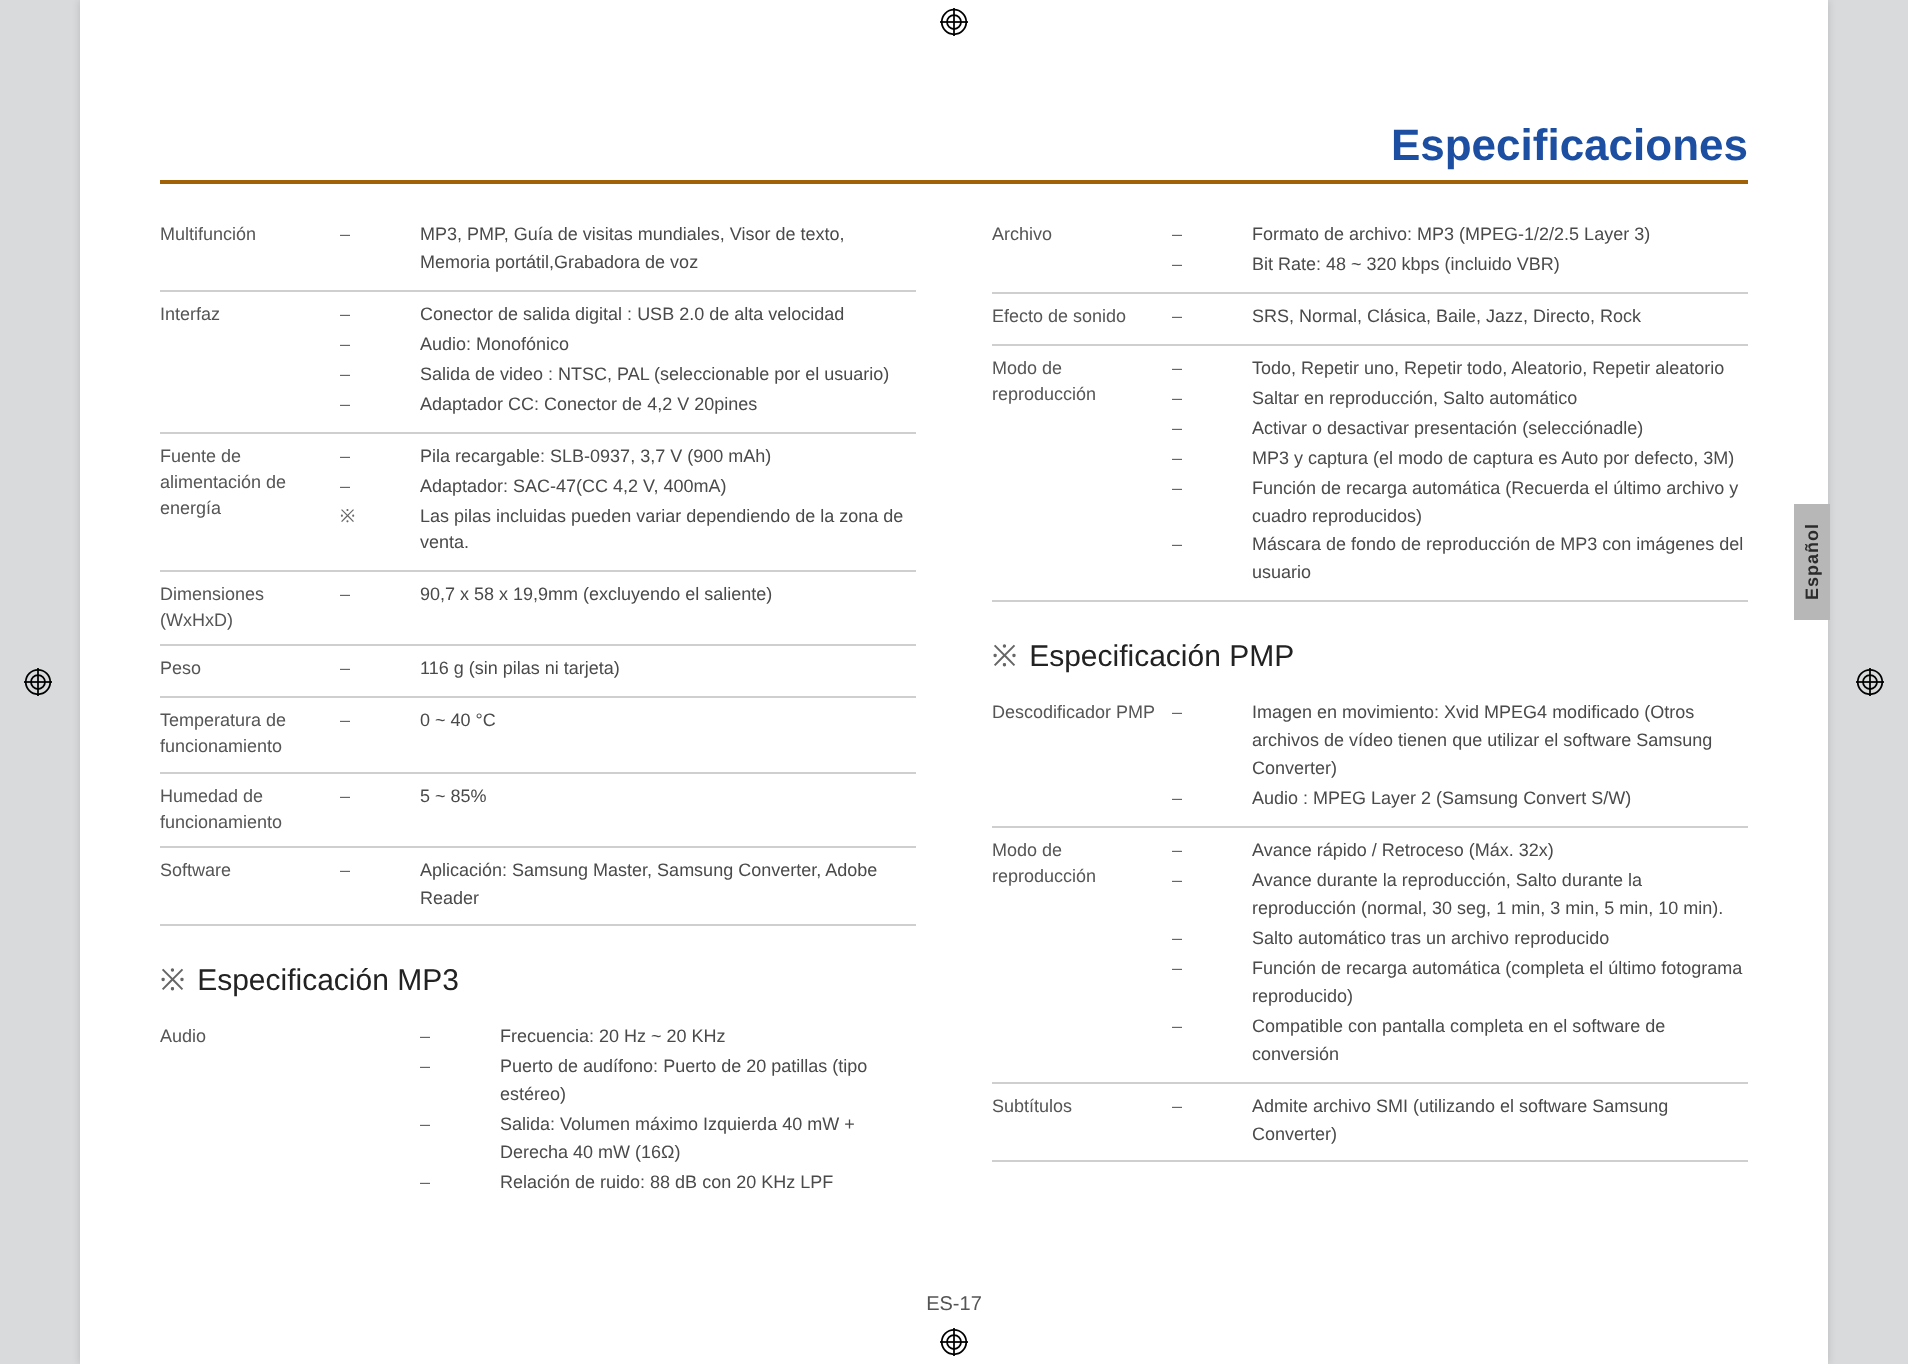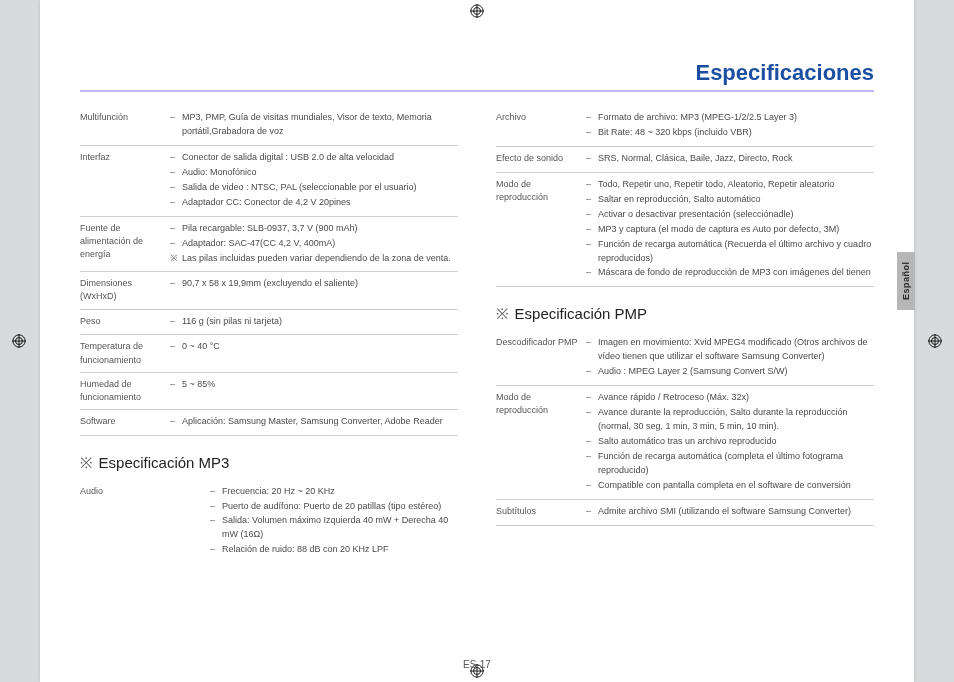--- a/index.html
+++ b/index.html
@@ -27,21 +27,21 @@
     left: 40px;
     top: 60px;
     right: 40px;
     bottom: 50px;
   }
   .title {
     font-size: 22px;
     font-weight: bold;
     color: #1c4fa2;
     text-align: right;
-    border-bottom: 2px solid #c4b5fd;
+    border-bottom: 2px solid #a16207;
     padding-bottom: 4px;
     margin-bottom: 14px;
   }
   .cols {
     display: flex;
     gap: 38px;
   }
   .col {
     flex: 1 1 0;
     min-width: 0;
@@ -73,20 +73,21 @@
   .dash {
     flex: 0 0 12px;
     color: #666;
   }
   .astmark {
     flex: 0 0 12px;
     color: #666;
   }
   .txt {
     flex: 1;
+    margin-left: 28px;
   }
   .section-title {
     font-size: 15px;
     color: #222;
     margin: 16px 0 8px 0;
   }
   .section-title .ast { color:#666; margin-right:6px; }
   .side-tab {
     position: absolute;
     right: -1px;
@@ -99,21 +100,21 @@
     font-weight: bold;
     display: flex;
     align-items: center;
     justify-content: center;
     writing-mode: vertical-rl;
     transform: rotate(180deg);
     letter-spacing: 0.5px;
   }
   .footer {
     position: absolute;
-    bottom: 12px;
+    bottom: 24px;
     width: 100%;
     text-align: center;
     font-size: 10px;
     color: #555;
   }
   
   .reg {
     position: absolute;
     width: 14px; height: 14px;
     display: flex; align-items:center; justify-content:center;
@@ -307,21 +308,21 @@
               <div class="line">
                 <span class="dash">–</span>
                 <span class="txt">MP3 y captura (el modo de captura es Auto por defecto, 3M)</span>
               </div>
               <div class="line">
                 <span class="dash">–</span>
                 <span class="txt">Función de recarga automática (Recuerda el último archivo y cuadro reproducidos)</span>
               </div>
               <div class="line">
                 <span class="dash">–</span>
-                <span class="txt">Máscara de fondo de reproducción de MP3 con imágenes del tienen</span>
+                <span class="txt">Máscara de fondo de reproducción de MP3 con imágenes del usuario</span>
               </div>
             </div>
           </div>
           <div class="section-title"><span class="ast">※</span><span>Especificación PMP</span></div>
           <div class="spec-row">
             <div class="spec-label">Descodificador PMP</div>
             <div class="spec-vals">
               <div class="line">
                 <span class="dash">–</span>
                 <span class="txt">Imagen en movimiento: Xvid MPEG4 modificado (Otros archivos de vídeo tienen que utilizar el software Samsung Converter)</span>

